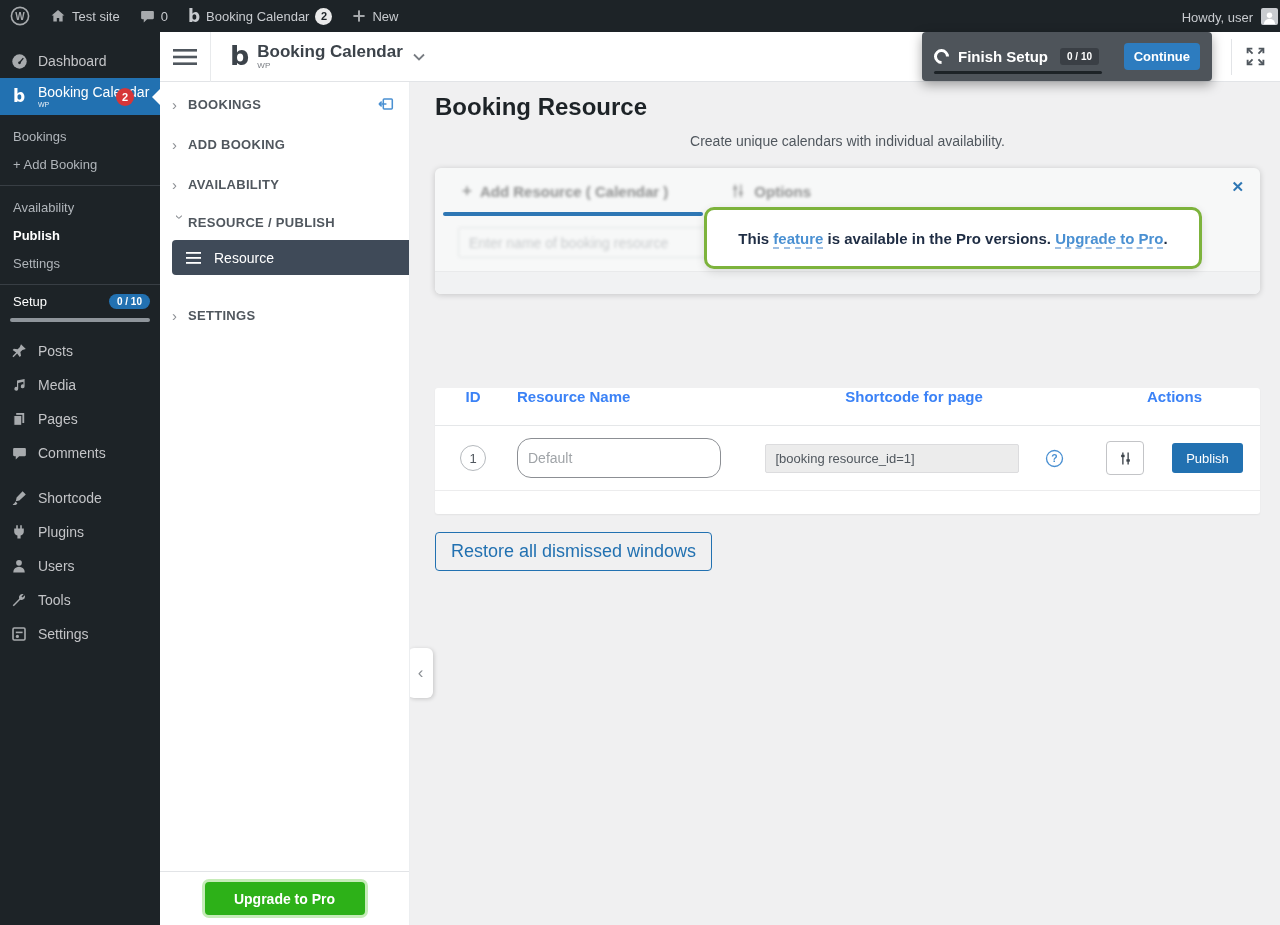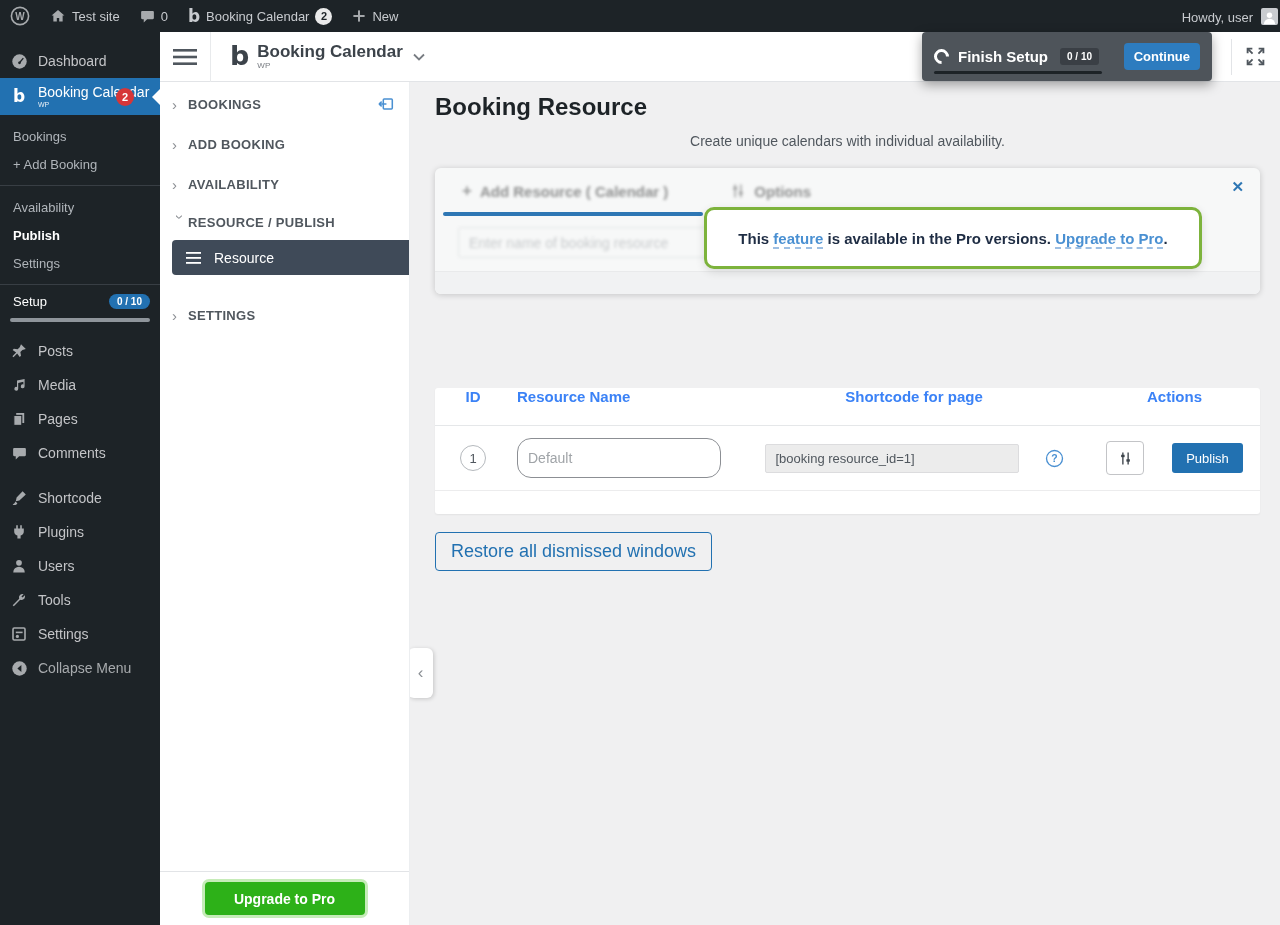--- a/index.html
+++ b/index.html
@@ -374,29 +374,20 @@
   </div>
   <div class="wm-item">
     <span class="wm-icon">
       <svg width="16" height="16" viewBox="0 0 20 20">
           <rect x="2.5" y="2.5" width="15" height="15" rx="1.5" fill="none" stroke="currentColor" stroke-width="2"></rect>
           <line x1="6" y1="8" x2="14.5" y2="8" stroke="currentColor" stroke-width="2"></line>
           <circle cx="8" cy="13" r="2" fill="currentColor"></circle>
         </svg>
     </span>
     <span>Settings</span>
-  </div>
-  <div class="wm-item wm-collapse">
-    <span class="wm-icon">
-      <svg width="17" height="17" viewBox="0 0 20 20">
-          <circle cx="10" cy="10" r="8.5" fill="currentColor"></circle>
-          <path d="M12.2 5.8L7.5 10l4.7 4.2z" fill="#1d2327"></path>
-        </svg>
-    </span>
-    <span>Collapse Menu</span>
   </div>
 </div>
 
 <div id="pluginheader">
   <span class="ph-burger">
     <svg width="24" height="18" viewBox="0 0 24 18" fill="currentColor">
         <rect y="1" width="24" height="2.6"></rect>
         <rect y="7.7" width="24" height="2.6"></rect>
         <rect y="14.4" width="24" height="2.6"></rect>
       </svg>

